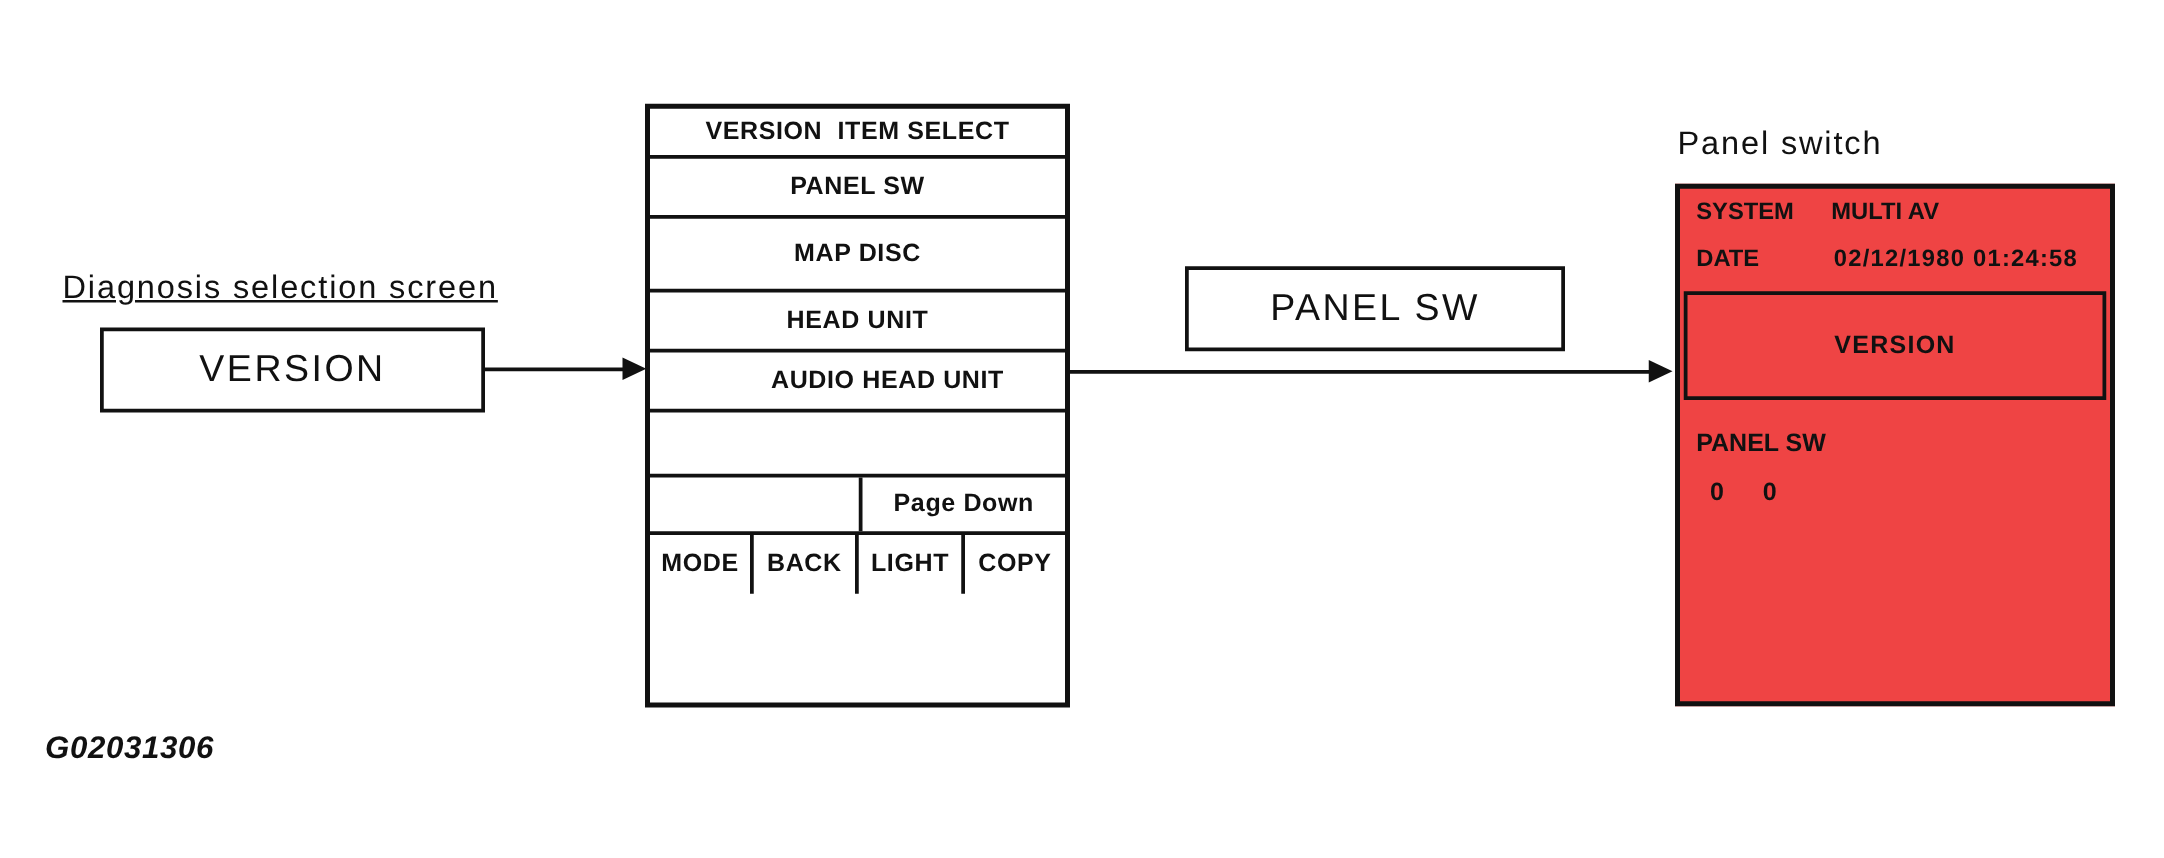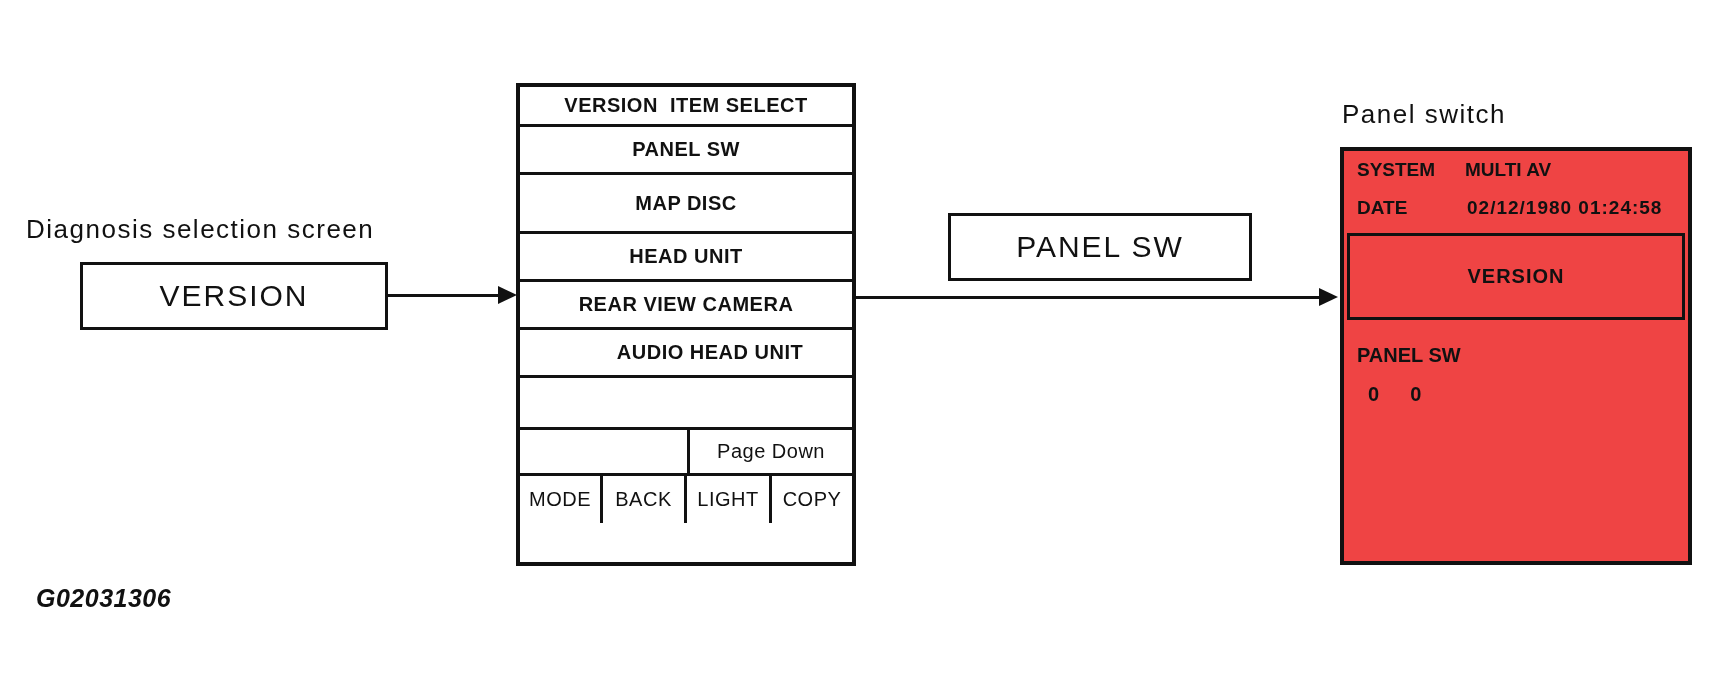--- a/index.html
+++ b/index.html
@@ -70,21 +70,21 @@
     white-space: pre;
     flex: none;
   }
   .menu-row.last { border-bottom: none; }
   .split-row { display: flex; padding: 0; justify-content: flex-start; align-items: stretch; }
   .split-row .cell {
     display: flex;
     align-items: center;
     justify-content: center;
     font-size: 20px;
-    font-weight: normal;
+    font-weight: bold;
     letter-spacing: 0.5px;
     flex: none;
     white-space: pre;
   }
   .b-right { border-right: 3px solid #111; }
 
   
   .result-panel {
     border: 4px solid #111;
     background: #ef4444;
@@ -105,37 +105,36 @@
     font-weight: bold;
     letter-spacing: 1px;
   }
   .zeros { display: flex; gap: 31px; font-size: 20px; font-weight: bold; }
 </style>
 </head>
 <body>
 
 <div class="canvas">
 
-  <div class="abs big-label" style="left:26px; top:214px;">Diagnosis selection screen</div>
+  <div class="abs big-label" style="left:50px; top:214px;text-decoration:underline;">Diagnosis selection screen</div>
 
   <div class="abs flow-box" style="left:80px; top:262px; width:308px; height:68px;">
     <span>VERSION</span>
   </div>
 
   <div class="abs arrow-line" style="left:387px; top:294px; width:113px;"></div>
   <div class="abs arrow-head" style="left:498px; top:286px;"></div>
 
   <div class="abs menu-table" style="left:516px; top:83px; width:340px; height:483px;">
 
     <div class="menu-row" style="height:40px;">VERSION  ITEM SELECT</div>
 
     <div class="menu-row" style="height:48px;">PANEL SW</div>
     <div class="menu-row" style="height:59px;">MAP DISC</div>
     <div class="menu-row" style="height:48px;">HEAD UNIT</div>
-    <div class="menu-row" style="height:48px;">REAR VIEW CAMERA</div>
     <div class="menu-row" style="height:48px;padding-left:48px;">AUDIO HEAD UNIT</div>
 
     <div class="menu-row" style="height:52px;"></div>
 
     <div class="menu-row split-row" style="height:46px;">
       <div class="cell b-right" style="width:170px;"></div>
       <div class="cell" style="flex:1;">Page Down</div>
     </div>
 
     <div class="menu-row split-row last" style="height:47px;">

